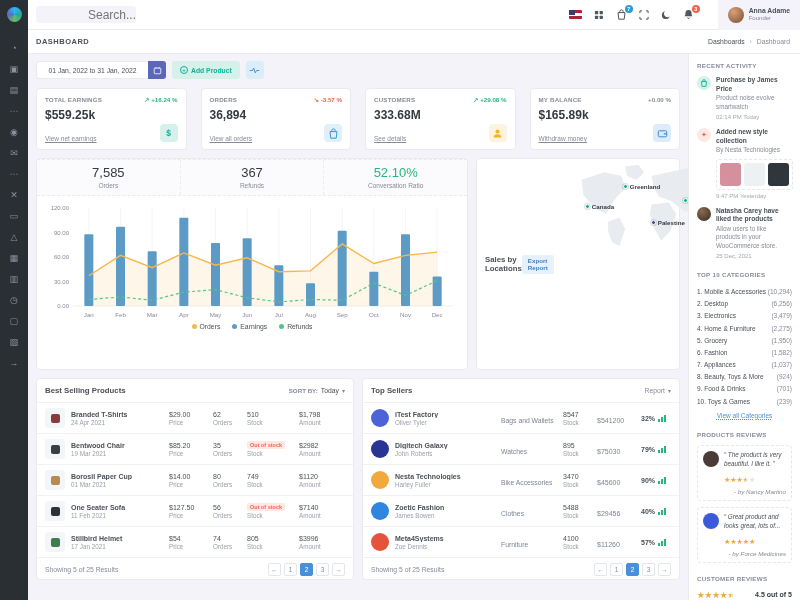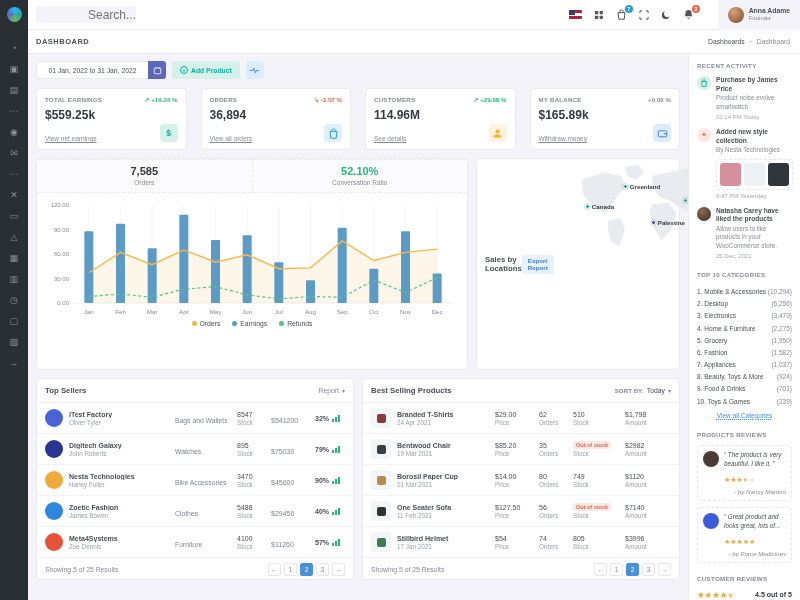--- a/index.html
+++ b/index.html
@@ -87,21 +87,21 @@
   .revcard{width:432px;height:212px;}
   .chead{display:flex;justify-content:space-between;align-items:center;padding:7px 8px;}
   .ctitle{font-size:7.8px;font-weight:bold;color:#495057;}
   .filters{display:flex;gap:3px;}
   .fchip{font-size:6.2px;font-weight:bold;padding:2px 5px;border-radius:2px;background:#f3f6f9;
          color:#8a93a8;cursor:pointer;}
   .fchip.active{background:#d8e9fa;color:#3f7fc9;}
   .summary{display:flex;border-top:1px dashed #e9ebec;border-bottom:1px dashed #e9ebec;background:#fbfbfd;}
   .sumcell{flex:1;text-align:center;padding:5px 0 6px;border-right:1px dashed #e9ebec;}
   .sumcell:last-child{border-right:none;}
-  .sumval{font-size:11px;font-weight:bold;color:#343a40;}
+  .sumval{font-size:13px;font-weight:normal;color:#343a40;}
   .sumlab{font-size:6.5px;color:#878a99;margin-top:2px;}
   .chartwrap{padding:4px 8px 0;}
   .legend{display:flex;justify-content:center;gap:12px;padding:3px 0 5px;}
   .litem{display:flex;align-items:center;gap:3px;font-size:6.8px;color:#495057;}
   .ldot{width:5px;height:5px;border-radius:50%;}
 
   .loccard{width:204px;height:212px;display:flex;flex-direction:row;}
   .expbtn{font-size:6.2px;font-weight:bold;color:#3f7fc9;background:#e7f1fb;padding:2.5px 6px;
           border-radius:2px;cursor:pointer;}
   .mapbox{position:relative;height:106px;margin:0 5px;}
@@ -334,21 +334,21 @@
               <path d="M3.8 3.6v-1a1.7 1.7 0 0 1 3.4 0v1" fill="none" stroke="currentColor" stroke-width="1"></path>
             </svg>
           </span>
         </div>
       </div>
       <div class="scard">
         <div class="top">
           <span class="slabel">CUSTOMERS</span>
           <span class="sdelta" style="color: rgb(42, 181, 125);"><span>↗</span> <span>+29.08 %</span></span>
         </div>
-        <div class="sval">114.96M</div>
+        <div class="sval">333.68M</div>
         <div class="sbot">
           <span class="slink">See details</span>
           <span class="sicon ic-yellow">
             <svg width="11" height="11" viewBox="0 0 11 11">
               <circle cx="5.5" cy="3.6" r="2" fill="currentColor"></circle>
               <path d="M1.6 9.6c0-2.2 1.8-3.3 3.9-3.3s3.9 1.1 3.9 3.3z" fill="currentColor"></path>
             </svg>
           </span>
         </div>
       </div>
@@ -373,20 +373,24 @@
     <div class="row2">
       <div class="card revcard">
         <div class="summary">
 
             <div class="sumcell">
               <div class="sumval" style="color: rgb(52, 58, 64);">7,585</div>
               <div class="sumlab">Orders</div>
             </div>
 
 
+            <div class="sumcell">
+              <div class="sumval" style="color: rgb(52, 58, 64);">367</div>
+              <div class="sumlab">Refunds</div>
+            </div>
 
             <div class="sumcell">
               <div class="sumval" style="color: rgb(42, 181, 125);">52.10%</div>
               <div class="sumlab">Conversation Ratio</div>
             </div>
           </div>
         <div class="chartwrap">
           <svg width="414" height="120" viewBox="0 0 414 120">
               <line x1="43.833333333333336" y1="8" x2="43.833333333333336" y2="106" stroke="#f0f1f4" stroke-width="0.7"></line>
               <text x="43.833333333333336" y="117" text-anchor="middle" font-size="6.2" fill="#878a99">Jan</text>
@@ -513,20 +517,173 @@
                 <div class="lfill" style="width: 82%;"></div>
               </div>
             </div>
           </div>
       </div>
     </div>
 
     <div class="row3">
       <div class="card tcard">
         <div class="chead">
+          <span class="ctitle">Best Selling Products</span>
+          <span class="sortby">
+            <span class="sortlab">SORT BY:</span>
+            <span class="sortval">Today</span>
+            <span class="caret">▾</span>
+          </span>
+        </div>
+        <div>
+
+            <div class="prow">
+              <span class="thumb">
+                <span class="shape" style="background: rgb(140, 59, 59);"></span>
+              </span>
+              <span class="pmain">
+                <div class="pname">Branded T-Shirts</div>
+                <div class="pdate">24 Apr 2021</div>
+              </span>
+              <span class="pcol w44">
+                <div class="pval">$29.00</div>
+                <div class="psub">Price</div>
+              </span>
+              <span class="pcol w34">
+                <div class="pval">62</div>
+                <div class="psub">Orders</div>
+              </span>
+              <span class="pcol w52">
+                <div class="pval"><span>510</span></div>
+                <div class="psub">Stock</div>
+              </span>
+              <span class="pcol w46">
+                <div class="pval">$1,798</div>
+                <div class="psub">Amount</div>
+              </span>
+            </div>
+
+            <div class="prow">
+              <span class="thumb">
+                <span class="shape" style="background: rgb(58, 63, 68);"></span>
+              </span>
+              <span class="pmain">
+                <div class="pname">Bentwood Chair</div>
+                <div class="pdate">19 Mar 2021</div>
+              </span>
+              <span class="pcol w44">
+                <div class="pval">$85.20</div>
+                <div class="psub">Price</div>
+              </span>
+              <span class="pcol w34">
+                <div class="pval">35</div>
+                <div class="psub">Orders</div>
+              </span>
+              <span class="pcol w52">
+                <div class="pval"><span class="oos">Out of stock</span></div>
+                <div class="psub">Stock</div>
+              </span>
+              <span class="pcol w46">
+                <div class="pval">$2982</div>
+                <div class="psub">Amount</div>
+              </span>
+            </div>
+
+            <div class="prow">
+              <span class="thumb">
+                <span class="shape" style="background: rgb(185, 138, 78);"></span>
+              </span>
+              <span class="pmain">
+                <div class="pname">Borosil Paper Cup</div>
+                <div class="pdate">01 Mar 2021</div>
+              </span>
+              <span class="pcol w44">
+                <div class="pval">$14.00</div>
+                <div class="psub">Price</div>
+              </span>
+              <span class="pcol w34">
+                <div class="pval">80</div>
+                <div class="psub">Orders</div>
+              </span>
+              <span class="pcol w52">
+                <div class="pval"><span>749</span></div>
+                <div class="psub">Stock</div>
+              </span>
+              <span class="pcol w46">
+                <div class="pval">$1120</div>
+                <div class="psub">Amount</div>
+              </span>
+            </div>
+
+            <div class="prow">
+              <span class="thumb">
+                <span class="shape" style="background: rgb(47, 51, 55);"></span>
+              </span>
+              <span class="pmain">
+                <div class="pname">One Seater Sofa</div>
+                <div class="pdate">11 Feb 2021</div>
+              </span>
+              <span class="pcol w44">
+                <div class="pval">$127.50</div>
+                <div class="psub">Price</div>
+              </span>
+              <span class="pcol w34">
+                <div class="pval">56</div>
+                <div class="psub">Orders</div>
+              </span>
+              <span class="pcol w52">
+                <div class="pval"><span class="oos">Out of stock</span></div>
+                <div class="psub">Stock</div>
+              </span>
+              <span class="pcol w46">
+                <div class="pval">$7140</div>
+                <div class="psub">Amount</div>
+              </span>
+            </div>
+
+            <div class="prow">
+              <span class="thumb">
+                <span class="shape" style="background: rgb(63, 125, 78);"></span>
+              </span>
+              <span class="pmain">
+                <div class="pname">Stillbird Helmet</div>
+                <div class="pdate">17 Jan 2021</div>
+              </span>
+              <span class="pcol w44">
+                <div class="pval">$54</div>
+                <div class="psub">Price</div>
+              </span>
+              <span class="pcol w34">
+                <div class="pval">74</div>
+                <div class="psub">Orders</div>
+              </span>
+              <span class="pcol w52">
+                <div class="pval"><span>805</span></div>
+                <div class="psub">Stock</div>
+              </span>
+              <span class="pcol w46">
+                <div class="pval">$3996</div>
+                <div class="psub">Amount</div>
+              </span>
+            </div>
+          </div>
+        <div class="tfoot">
+          <span class="showing">Showing 5 of 25 Results</span>
+          <span class="pager">
+            <span class="pchip">←</span>
+            <span class="pchip">1</span>
+            <span class="pchip active">2</span>
+            <span class="pchip">3</span>
+            <span class="pchip">→</span>
+          </span>
+        </div>
+      </div>
+
+      <div class="card tcard">
+        <div class="chead">
           <span class="ctitle">Top Sellers</span>
           <span class="sortby">
             <span class="sortval" style="color:#878a99">Report</span>
             <span class="caret">▾</span>
           </span>
         </div>
         <div>
 
             <div class="prow">
               <span class="slogo" style="background: rgb(74, 100, 216);"></span>
@@ -638,173 +795,20 @@
               <span class="pcol w44"><span class="samt">$11260</span></span>
               <span class="pcol" style="width:30px">
                 <span class="spct">
                   <span>57%</span>
                 <svg width="8" height="8" viewBox="0 0 8 8">
                   <rect x="0" y="5" width="2" height="3" fill="#2ab57d"></rect>
                     <rect x="3" y="3" width="2" height="5" fill="#2ab57d"></rect>
                     <rect x="6" y="1" width="2" height="7" fill="#2ab57d"></rect>
                 </svg>
                 </span>
-              </span>
-            </div>
-          </div>
-        <div class="tfoot">
-          <span class="showing">Showing 5 of 25 Results</span>
-          <span class="pager">
-            <span class="pchip">←</span>
-            <span class="pchip">1</span>
-            <span class="pchip active">2</span>
-            <span class="pchip">3</span>
-            <span class="pchip">→</span>
-          </span>
-        </div>
-      </div>
-
-      <div class="card tcard">
-        <div class="chead">
-          <span class="ctitle">Best Selling Products</span>
-          <span class="sortby">
-            <span class="sortlab">SORT BY:</span>
-            <span class="sortval">Today</span>
-            <span class="caret">▾</span>
-          </span>
-        </div>
-        <div>
-
-            <div class="prow">
-              <span class="thumb">
-                <span class="shape" style="background: rgb(140, 59, 59);"></span>
-              </span>
-              <span class="pmain">
-                <div class="pname">Branded T-Shirts</div>
-                <div class="pdate">24 Apr 2021</div>
-              </span>
-              <span class="pcol w44">
-                <div class="pval">$29.00</div>
-                <div class="psub">Price</div>
-              </span>
-              <span class="pcol w34">
-                <div class="pval">62</div>
-                <div class="psub">Orders</div>
-              </span>
-              <span class="pcol w52">
-                <div class="pval"><span>510</span></div>
-                <div class="psub">Stock</div>
-              </span>
-              <span class="pcol w46">
-                <div class="pval">$1,798</div>
-                <div class="psub">Amount</div>
-              </span>
-            </div>
-
-            <div class="prow">
-              <span class="thumb">
-                <span class="shape" style="background: rgb(58, 63, 68);"></span>
-              </span>
-              <span class="pmain">
-                <div class="pname">Bentwood Chair</div>
-                <div class="pdate">19 Mar 2021</div>
-              </span>
-              <span class="pcol w44">
-                <div class="pval">$85.20</div>
-                <div class="psub">Price</div>
-              </span>
-              <span class="pcol w34">
-                <div class="pval">35</div>
-                <div class="psub">Orders</div>
-              </span>
-              <span class="pcol w52">
-                <div class="pval"><span class="oos">Out of stock</span></div>
-                <div class="psub">Stock</div>
-              </span>
-              <span class="pcol w46">
-                <div class="pval">$2982</div>
-                <div class="psub">Amount</div>
-              </span>
-            </div>
-
-            <div class="prow">
-              <span class="thumb">
-                <span class="shape" style="background: rgb(185, 138, 78);"></span>
-              </span>
-              <span class="pmain">
-                <div class="pname">Borosil Paper Cup</div>
-                <div class="pdate">01 Mar 2021</div>
-              </span>
-              <span class="pcol w44">
-                <div class="pval">$14.00</div>
-                <div class="psub">Price</div>
-              </span>
-              <span class="pcol w34">
-                <div class="pval">80</div>
-                <div class="psub">Orders</div>
-              </span>
-              <span class="pcol w52">
-                <div class="pval"><span>749</span></div>
-                <div class="psub">Stock</div>
-              </span>
-              <span class="pcol w46">
-                <div class="pval">$1120</div>
-                <div class="psub">Amount</div>
-              </span>
-            </div>
-
-            <div class="prow">
-              <span class="thumb">
-                <span class="shape" style="background: rgb(47, 51, 55);"></span>
-              </span>
-              <span class="pmain">
-                <div class="pname">One Seater Sofa</div>
-                <div class="pdate">11 Feb 2021</div>
-              </span>
-              <span class="pcol w44">
-                <div class="pval">$127.50</div>
-                <div class="psub">Price</div>
-              </span>
-              <span class="pcol w34">
-                <div class="pval">56</div>
-                <div class="psub">Orders</div>
-              </span>
-              <span class="pcol w52">
-                <div class="pval"><span class="oos">Out of stock</span></div>
-                <div class="psub">Stock</div>
-              </span>
-              <span class="pcol w46">
-                <div class="pval">$7140</div>
-                <div class="psub">Amount</div>
-              </span>
-            </div>
-
-            <div class="prow">
-              <span class="thumb">
-                <span class="shape" style="background: rgb(63, 125, 78);"></span>
-              </span>
-              <span class="pmain">
-                <div class="pname">Stillbird Helmet</div>
-                <div class="pdate">17 Jan 2021</div>
-              </span>
-              <span class="pcol w44">
-                <div class="pval">$54</div>
-                <div class="psub">Price</div>
-              </span>
-              <span class="pcol w34">
-                <div class="pval">74</div>
-                <div class="psub">Orders</div>
-              </span>
-              <span class="pcol w52">
-                <div class="pval"><span>805</span></div>
-                <div class="psub">Stock</div>
-              </span>
-              <span class="pcol w46">
-                <div class="pval">$3996</div>
-                <div class="psub">Amount</div>
               </span>
             </div>
           </div>
         <div class="tfoot">
           <span class="showing">Showing 5 of 25 Results</span>
           <span class="pager">
             <span class="pchip">←</span>
             <span class="pchip">1</span>
             <span class="pchip active">2</span>
             <span class="pchip">3</span>

